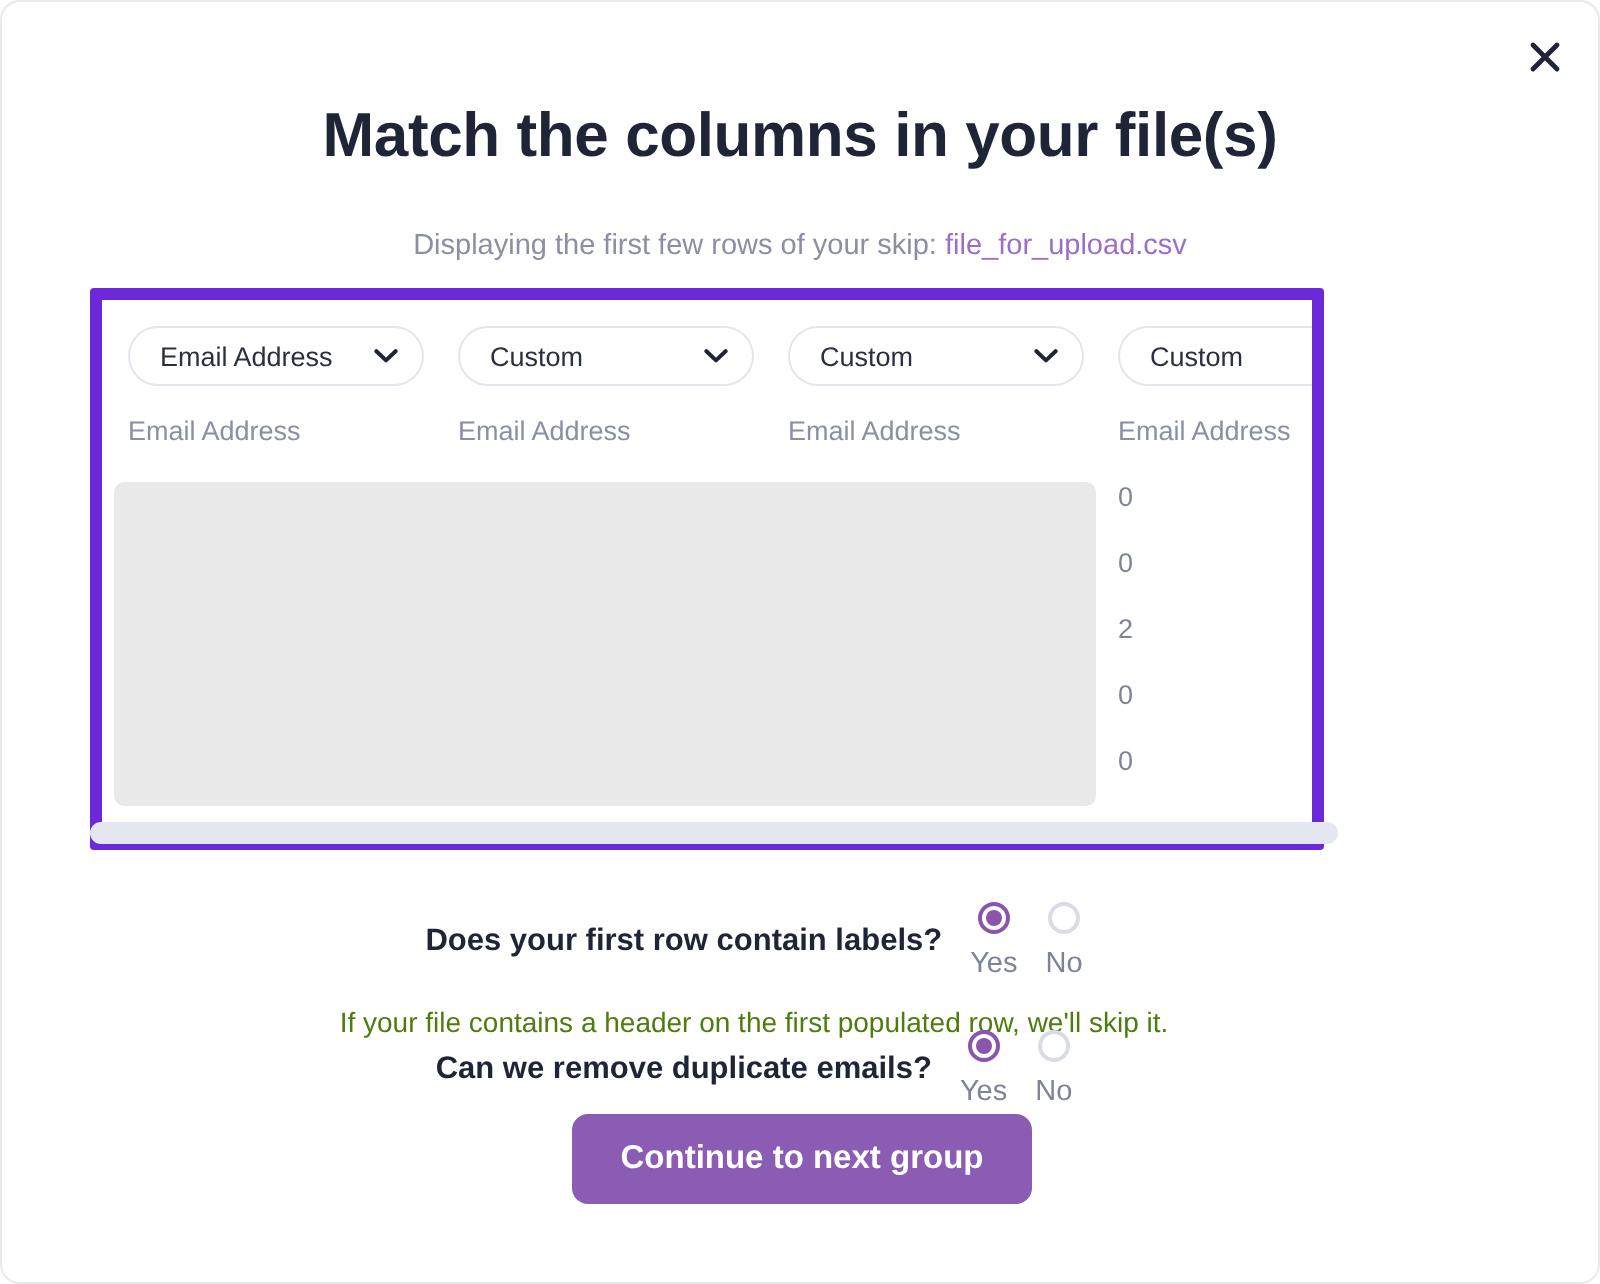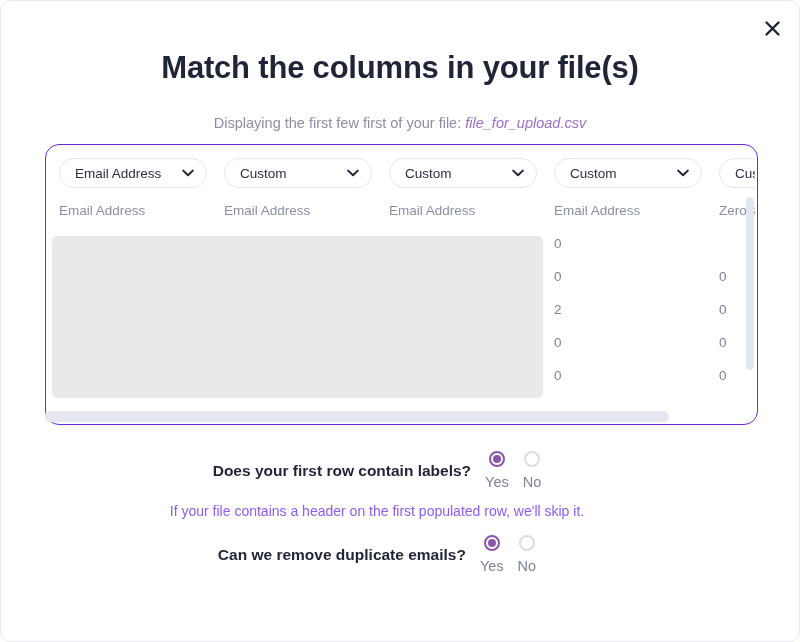--- a/index.html
+++ b/index.html
@@ -52,42 +52,41 @@
   }
   .subtitle {
     margin: 0;
     padding-top: 12px;
     text-align: center;
     font-size: 14.5px;
     color: #8c8fa3;
   }
   .subtitle .fname {
     color: #9b6fc9;
-    font-style: italic;
   }
   .group-line {
     margin: 0;
     padding-top: 17px;
     text-align: center;
     font-size: 15px;
     font-weight: bold;
     color: #1f2437;
   }
 
   
   .table-card {
     position: absolute;
     left: 44px;
     top: 143px;
-    width: 713px;
+    width: 617px;
     height: 281px;
     box-sizing: border-box;
     background: #ffffff;
-    border: 1px solid #6d28d9;
-    border-radius: 14px;
+    border: 6px solid #6d28d9;
+    border-radius: 2px;
     overflow: hidden;
   }
   .table-inner {
     position: absolute;
     left: 0;
     top: 0;
     width: 709px;
     height: 279px;
     overflow: hidden;
   }
@@ -229,21 +228,21 @@
   }
   .radio-label {
     font-size: 14.5px;
     color: #7e8398;
   }
   .hint {
     margin: 0;
     padding-top: 13px;
     text-align: center;
     font-size: 14px;
-    color: #8b5cf6;
+    color: #4d7c0f;
   }
 
   
   .cta-wrap {
     position: absolute;
     left: 0;
     top: 556px;
     width: 800px;
     display: flex;
     justify-content: center;
@@ -268,21 +267,21 @@
 
   <div class="close-btn">
     <svg width="17" height="17" viewBox="0 0 17 17" aria-hidden="true">
       <path d="M2.5 2.5 L14.5 14.5 M14.5 2.5 L2.5 14.5" stroke="currentColor" stroke-width="2.4" stroke-linecap="round" fill="none"></path>
     </svg>
   </div>
 
   <h1 class="title">Match the columns in your file(s)</h1>
 
   <p class="subtitle">
-    <span>Displaying the first few first of your file:</span>
+    <span>Displaying the first few rows of your skip:</span>
     <span class="fname">file_for_upload.csv</span>
   </p>
 
 
   <div class="table-card">
     <div class="table-inner">
 
       <div class="select-row">
         <div class="sel-cell">
           <div class="select-pill">
@@ -387,28 +386,31 @@
         <span class="radio-label">Yes</span>
       </span>
       <span class="radio-opt">
         <span class="radio"></span>
         <span class="radio-label">No</span>
       </span>
     </div>
     <p class="hint">If your file contains a header on the first populated row, we'll skip it.</p>
   </div>
 
-  <div class="q-block" style="top:514px;margin-top:20px;">
+  <div class="q-block" style="top:514px;">
     <div class="q-row">
       <span class="q-label">Can we remove duplicate emails?</span>
       <span class="radio-opt">
         <span class="radio checked"></span>
         <span class="radio-label">Yes</span>
       </span>
       <span class="radio-opt">
         <span class="radio"></span>
         <span class="radio-label">No</span>
       </span>
     </div>
   </div>
 
+  <div class="cta-wrap">
+    <button class="cta">Continue to next group</button>
+  </div>
 
 </div>
 
 </body></html>

